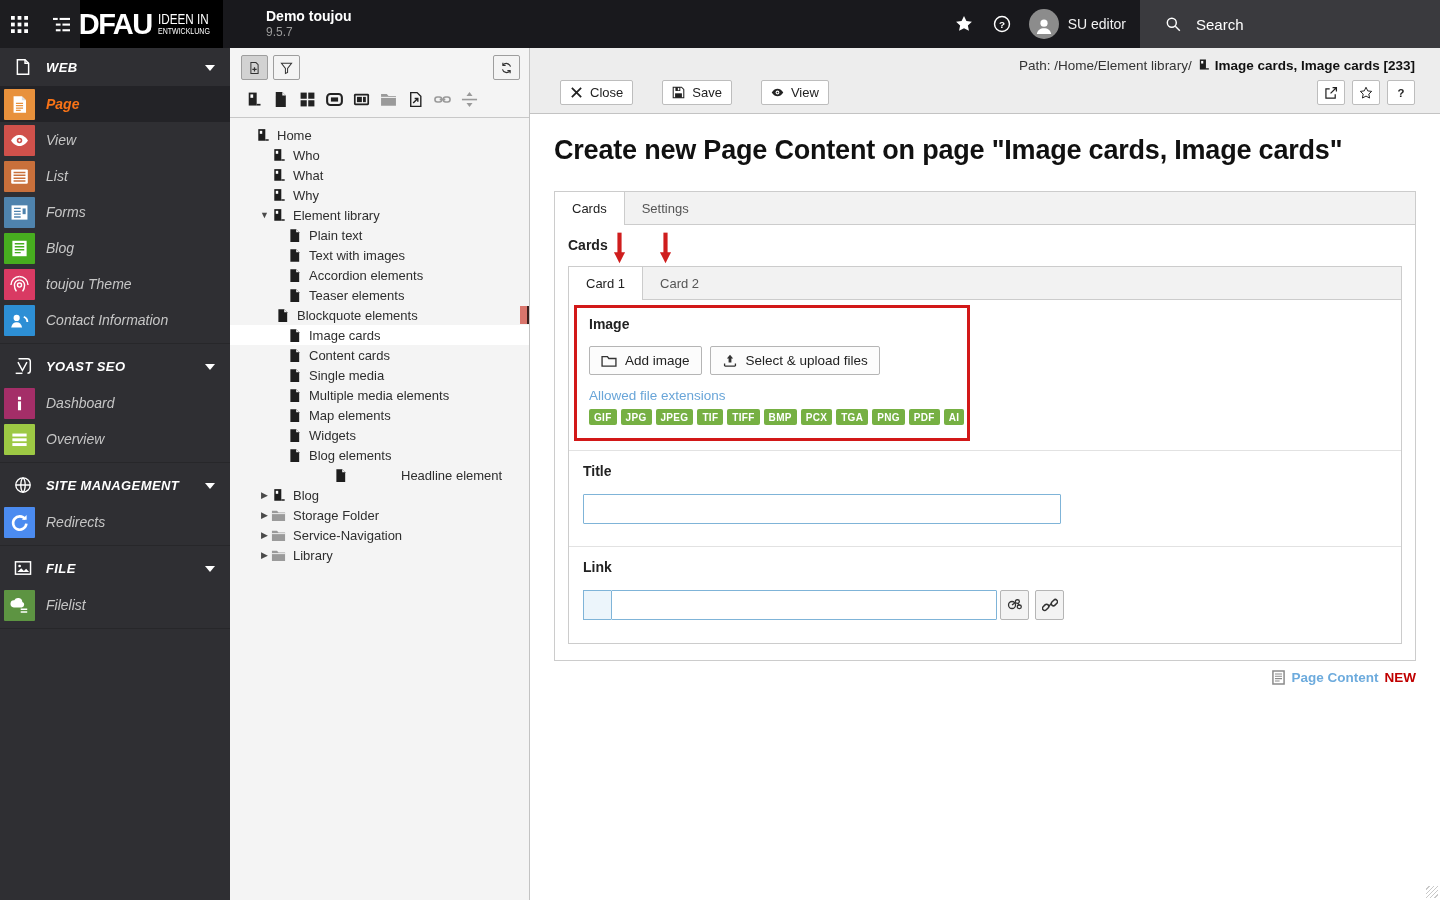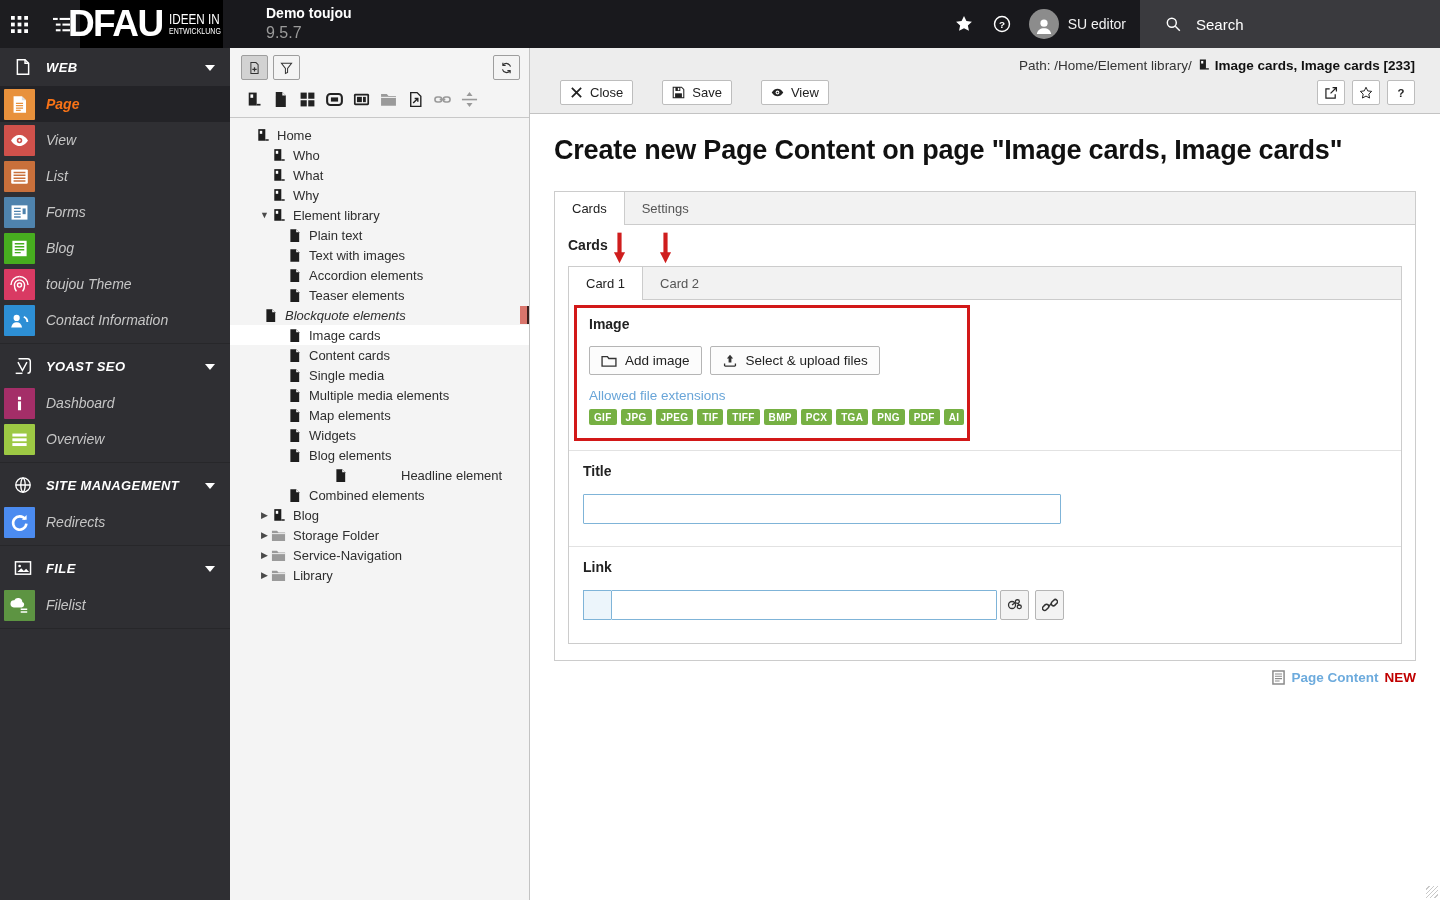--- a/index.html
+++ b/index.html
@@ -6,27 +6,27 @@
   html,body { margin:0; padding:0; }
   body { width:1440px; height:900px; overflow:hidden; font-family:"Liberation Sans",sans-serif; background:#fff; }
   #app { position:relative; width:1440px; height:900px; display:flex; flex-direction:column; }
 
   
   .topbar { flex:0 0 48px; display:flex; align-items:stretch; background:#19191d; color:#fff; }
   .tb-left { width:80px; background:#1d1d20; display:flex; align-items:center; justify-content:center; gap:22px; }
   .tb-icon { width:20px; height:20px; display:flex; align-items:center; justify-content:center; cursor:pointer; }
   .tb-icon svg { width:17px; height:17px; }
   .tb-logo { width:143px; background:#000; display:flex; align-items:center; justify-content:center; gap:6px; cursor:pointer; }
-  .logo-main { font-size:37px; font-weight:bold; letter-spacing:-1.5px; }
+  .logo-main { font-size:29px; font-weight:bold; letter-spacing:-1.5px; }
   .logo-sub { display:flex; flex-direction:column; line-height:1.05; transform:scaleX(.78); transform-origin:left center; }
   .logo-sub .s1 { font-size:15px; }
   .logo-sub .s2 { font-size:9px; }
   .tb-site { flex:1; display:flex; flex-direction:column; justify-content:center; padding-left:43px; line-height:1.25; }
   .site-name { font-size:14px; font-weight:bold; }
-  .site-ver { font-size:16px; color:#9b9b9b; }
+  .site-ver { font-size:12px; color:#9b9b9b; }
   .tb-actions { display:flex; align-items:center; }
   .tb-btn { width:38px; height:48px; display:flex; align-items:center; justify-content:center; cursor:pointer; }
   .tb-btn svg { width:18px; height:18px; }
   .tb-user { display:flex; align-items:center; padding:0 14px 0 8px; cursor:pointer; }
   .avatar { width:30px; height:30px; border-radius:50%; background:#8c8c8c; display:flex; align-items:center; justify-content:center; }
   .avatar svg { width:20px; height:20px; margin-top:3px; }
   .username { font-size:14px; margin-left:9px; color:#f2f2f2; }
   .tb-search { width:300px; background:#3a3a3e; display:flex; align-items:center; gap:13px; padding-left:23px; font-size:15px; color:#fff; cursor:text; }
   .tb-search svg { width:16px; height:16px; }
 
@@ -540,21 +540,21 @@
           <div class="tree-row" style="padding-left: 44px;">
             <span class="caret"></span>
             <span class="node-icon">
               <svg viewBox="0 0 16 16">
                 <path d="M3.6 1.2h6.2l3.2 3.2v10.4H3.6z" fill="#1d1d1d"></path>
                 <path d="M9.8 1.2v3.2H13z" fill="#f4f4f4"></path>
               </svg>
             </span>
             <span class="node-label">Teaser elements</span>
           </div>
-          <div class="tree-row" style="padding-left: 20px; font-style: italic;">
+          <div class="tree-row" style="padding-left: 32px;">
             <span class="caret"></span>
             <span class="node-icon">
               <svg viewBox="0 0 16 16">
                 <path d="M3.6 1.2h6.2l3.2 3.2v10.4H3.6z" fill="#1d1d1d"></path>
                 <path d="M9.8 1.2v3.2H13z" fill="#f4f4f4"></path>
               </svg>
             </span>
             <span class="node-label">Blockquote elements</span>
             <span class="row-marker"></span>
           </div>
@@ -630,30 +630,20 @@
           </div>
           <div class="tree-row" style="padding-left: 44px; gap: 46px;">
             <span class="caret"></span>
             <span class="node-icon">
               <svg viewBox="0 0 16 16">
                 <path d="M3.6 1.2h6.2l3.2 3.2v10.4H3.6z" fill="#1d1d1d"></path>
                 <path d="M9.8 1.2v3.2H13z" fill="#f4f4f4"></path>
               </svg>
             </span>
             <span class="node-label">Headline element</span>
-          </div>
-          <div class="tree-row" style="padding-left: 44px;">
-            <span class="caret"></span>
-            <span class="node-icon">
-              <svg viewBox="0 0 16 16">
-                <path d="M3.6 1.2h6.2l3.2 3.2v10.4H3.6z" fill="#1d1d1d"></path>
-                <path d="M9.8 1.2v3.2H13z" fill="#f4f4f4"></path>
-              </svg>
-            </span>
-            <span class="node-label">Combined elements</span>
           </div>
           <div class="tree-row" style="padding-left: 28px;">
             <span class="caret">▶</span>
             <span class="node-icon">
               <svg viewBox="0 0 16 16">
                 <path d="M3.5 1.2h7.5v12.4H3.5z" fill="#1d1d1d"></path>
                 <rect x="5.1" y="3" width="2.6" height="3.2" fill="#fff"></rect>
                 <rect x="11" y="12" width="3.6" height="1.6" fill="#1d1d1d"></rect>
               </svg>
             </span>

